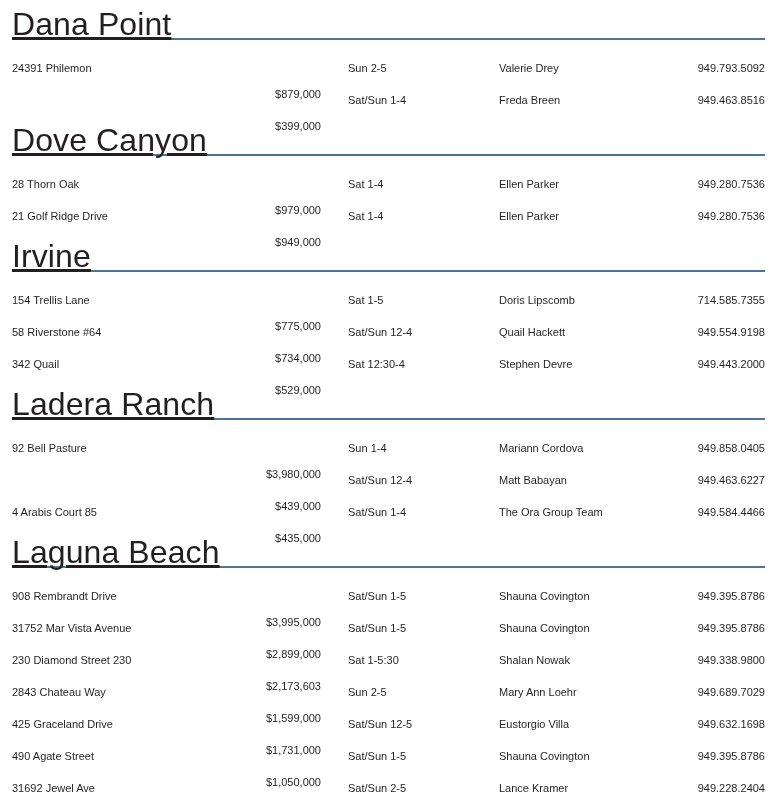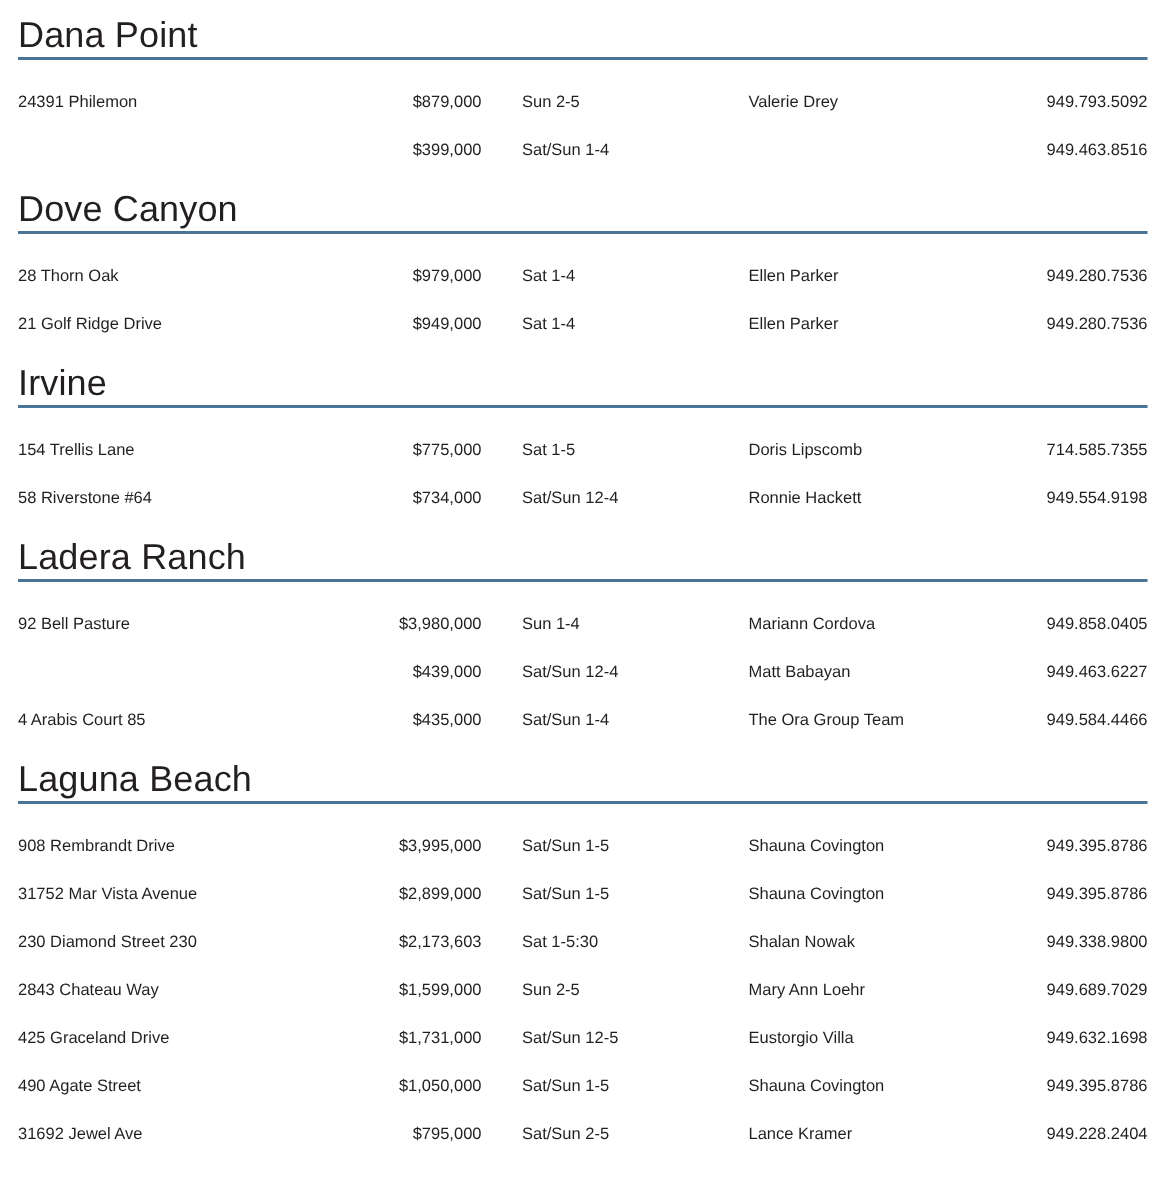--- a/index.html
+++ b/index.html
@@ -18,26 +18,27 @@
   #listings {
     position: absolute;
     left: 12px;
     top: 0;
     width: 753px;
   }
   .section {
     position: relative;
   }
   .section-title {
-    font-size: 24px;
+    font-size: 32px;
     line-height: 28px;
     height: 28px;
     padding-top: 10px;
     color: #231f20;
     letter-spacing: 0.1px;
+    text-decoration: underline;
   }
   .divider {
     height: 2px;
     background: #4a7597;
     margin-top: 0px;
     width: 753px;
   }
   .rows {
     padding-top: 12px;
   }
@@ -46,21 +47,21 @@
     height: 32px;
     font-size: 11px;
     line-height: 32px;
   }
   .row span {
     position: absolute;
     top: 0;
     white-space: nowrap;
   }
   .c-address { left: 0; }
-  .c-price { right: 444px; text-align: center; }
+  .c-price { right: 444px; text-align: center; margin-top: 26px; }
   .c-hours { left: 336px; }
   .c-agent { left: 487px; text-align: right; }
   .c-phone { right: 0; text-align: right; margin-left: 37px; }
 </style>
 </head>
 <body>
 
 <div id="listings">
 
   <div class="section">
@@ -70,20 +71,21 @@
       <div class="row">
         <span class="c-address">24391 Philemon</span>
         <span class="c-price">$879,000</span>
         <span class="c-hours">Sun 2-5</span>
         <span class="c-agent">Valerie Drey</span>
         <span class="c-phone">949.793.5092</span>
       </div>
       <div class="row">
         <span class="c-price">$399,000</span>
         <span class="c-hours">Sat/Sun 1-4</span>
+        <span class="c-agent">Freda Breen</span>
         <span class="c-phone">949.463.8516</span>
       </div>
     </div>
   </div>
 
   <div class="section">
     <div class="section-title">Dove Canyon</div>
     <div class="divider" style="background: rgb(74, 117, 151);"></div>
     <div class="rows">
       <div class="row">
@@ -111,22 +113,29 @@
         <span class="c-address">154 Trellis Lane</span>
         <span class="c-price">$775,000</span>
         <span class="c-hours">Sat 1-5</span>
         <span class="c-agent">Doris Lipscomb</span>
         <span class="c-phone">714.585.7355</span>
       </div>
       <div class="row">
         <span class="c-address">58 Riverstone #64</span>
         <span class="c-price">$734,000</span>
         <span class="c-hours">Sat/Sun 12-4</span>
-        <span class="c-agent">Ronnie Hackett</span>
+        <span class="c-agent">Quail Hackett</span>
         <span class="c-phone">949.554.9198</span>
+      </div>
+      <div class="row">
+        <span class="c-address">342 Quail</span>
+        <span class="c-price">$529,000</span>
+        <span class="c-hours">Sat 12:30-4</span>
+        <span class="c-agent">Stephen Devre</span>
+        <span class="c-phone">949.443.2000</span>
       </div>
     </div>
   </div>
 
   <div class="section">
     <div class="section-title">Ladera Ranch</div>
     <div class="divider" style="background: rgb(74, 117, 151);"></div>
     <div class="rows">
       <div class="row">
         <span class="c-address">92 Bell Pasture</span>

